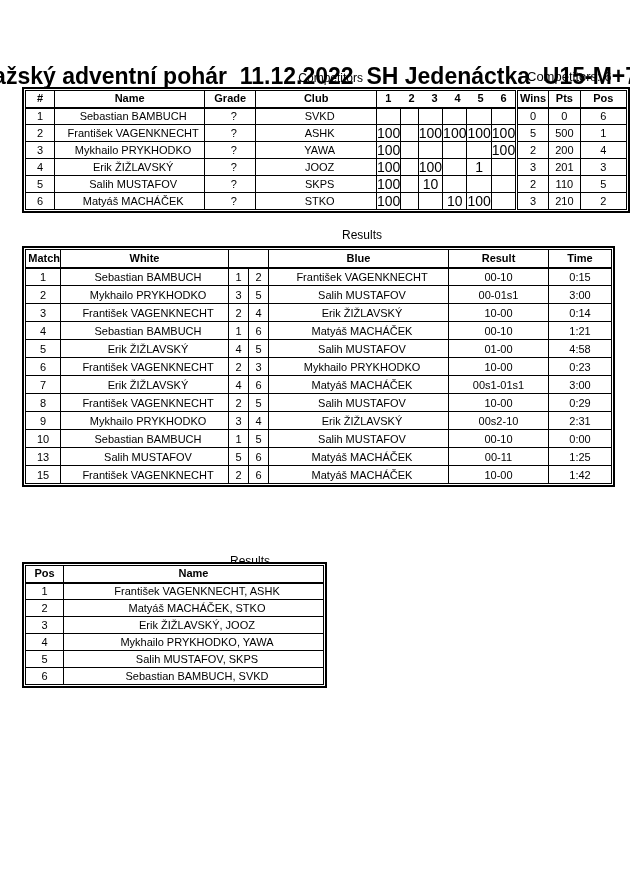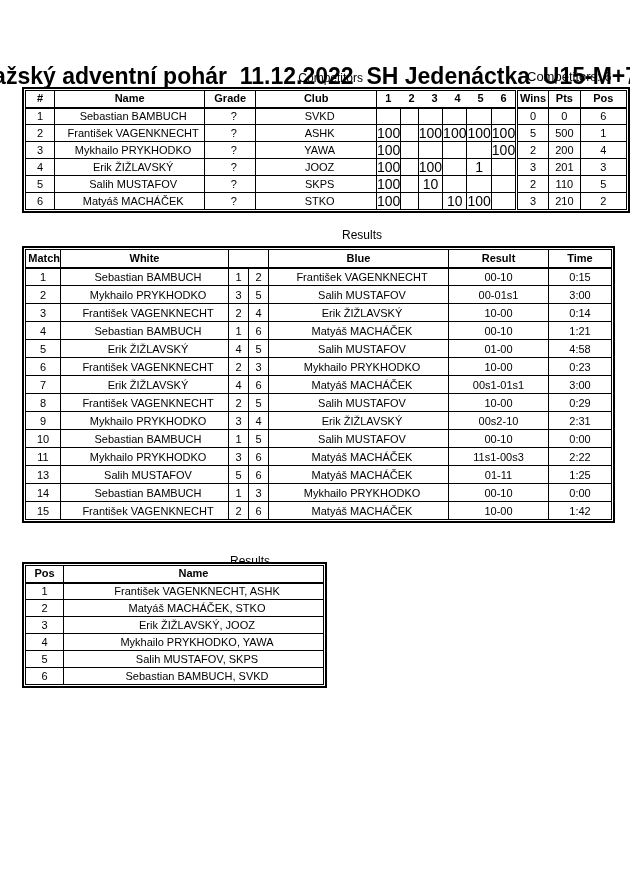--- a/index.html
+++ b/index.html
@@ -326,45 +326,27 @@
           <tr>
             <td class="ctr">10</td>
             <td class="left">Sebastian BAMBUCH</td>
             <td class="ctr">1</td>
             <td class="ctr">5</td>
             <td class="left">Salih MUSTAFOV</td>
             <td class="ctr">00-10</td>
             <td class="ctr">0:00</td>
           </tr>
           <tr>
-            <td class="ctr">11</td>
-            <td class="left">Mykhailo PRYKHODKO</td>
-            <td class="ctr">3</td>
+            <td class="ctr">13</td>
+            <td class="left">Salih MUSTAFOV</td>
+            <td class="ctr">5</td>
             <td class="ctr">6</td>
             <td class="left">Matyáš MACHÁČEK</td>
-            <td class="ctr">11s1-00s3</td>
-            <td class="ctr">2:22</td>
-          </tr>
-          <tr>
-            <td class="ctr">13</td>
-            <td class="left">Salih MUSTAFOV</td>
-            <td class="ctr">5</td>
-            <td class="ctr">6</td>
-            <td class="left">Matyáš MACHÁČEK</td>
-            <td class="ctr">01-11</td>
+            <td class="ctr">00-11</td>
             <td class="ctr">1:25</td>
-          </tr>
-          <tr>
-            <td class="ctr">14</td>
-            <td class="left">Sebastian BAMBUCH</td>
-            <td class="ctr">1</td>
-            <td class="ctr">3</td>
-            <td class="left">Mykhailo PRYKHODKO</td>
-            <td class="ctr">00-10</td>
-            <td class="ctr">0:00</td>
           </tr>
           <tr>
             <td class="ctr">15</td>
             <td class="left">František VAGENKNECHT</td>
             <td class="ctr">2</td>
             <td class="ctr">6</td>
             <td class="left">Matyáš MACHÁČEK</td>
             <td class="ctr">10-00</td>
             <td class="ctr">1:42</td>
           </tr>

